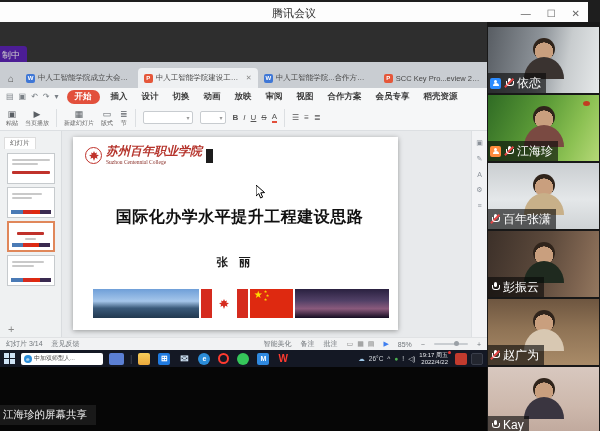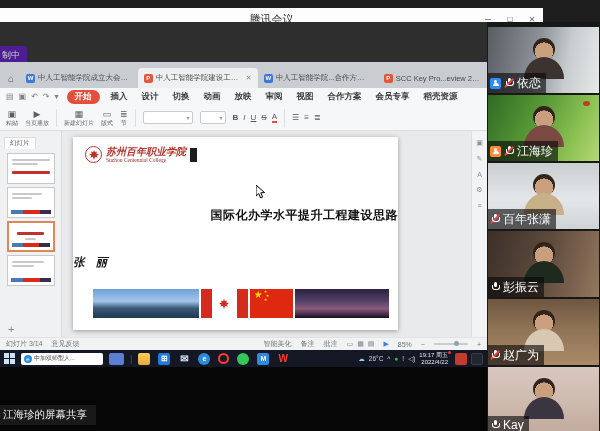--- a/index.html
+++ b/index.html
@@ -1,21 +1,21 @@
 <!DOCTYPE html>
 <html><head>
 <meta charset="utf-8">
 <style>
   html,body{margin:0;padding:0;background:#000;}
   *{box-sizing:border-box;}
   .app{position:relative;width:600px;height:431px;background:#1e1e1e;overflow:hidden;
        font-family:"Liberation Sans",sans-serif;-webkit-font-smoothing:antialiased;}
 
   
-  .titlebar{position:absolute;top:8px;left:0;width:543px;height:22px;background:#fdfdfd;border-bottom:1px solid #e3e3e3;font-family:Liberation Mono, monospace;}
+  .titlebar{position:absolute;top:2px;left:0;width:588px;height:22px;background:#fdfdfd;border-bottom:1px solid #e3e3e3;}
   .tb-title{position:absolute;left:50%;top:4px;transform:translateX(-50%);font-size:11px;color:#2b2b2b;}
   .tb-controls{position:absolute;right:8px;top:0;height:22px;display:flex;align-items:center;gap:16px;color:#666;font-size:10px;}
   .tb-controls span{cursor:default;}
 
   
   .share{position:absolute;left:0;top:22px;width:487px;height:409px;background:#2e2e2e;overflow:hidden;}
   .rec-badge{position:absolute;left:0;top:24px;background:#4c1d95;color:#cfcfcf;font-size:9px;
              padding:3px 7px 3px 2px;border-radius:0 3px 3px 0;}
 
   
@@ -60,25 +60,25 @@
   .tl.red{background:#c0322b;height:3px;}
   .tflags{position:absolute;left:3px;right:3px;bottom:3px;height:4px;
           background:linear-gradient(90deg,#4a7ab5 0 30%,#d52b1e 30% 52%,#de2910 52% 72%,#3a2a50 72%);}
   .addslide{position:absolute;bottom:2px;left:8px;font-size:11px;color:#888;}
 
   .canvas{flex:1;position:relative;}
   .slide{position:absolute;left:11px;top:6px;width:325px;height:193px;background:#fff;
          box-shadow:0 1px 5px rgba(0,0,0,.35);}
   .logo{position:absolute;left:12px;top:9px;display:flex;align-items:center;gap:4px;}
   .logo-circle{width:17px;height:17px;border:1.5px solid #c0322b;border-radius:50%;display:flex;align-items:center;justify-content:center;flex:none;}
-  .logo-text .cn{font-family:Liberation Serif, serif;font-style:italic;font-weight:bold;font-size:10px;color:#b5342c;line-height:1.1;}
+  .logo-text .cn{font-family:Liberation Mono, monospace;font-style:italic;font-weight:bold;font-size:12px;color:#b5342c;line-height:1.1;}
   .logo-text .en{font-family:"Liberation Serif",serif;font-size:5.5px;color:#8a2f28;line-height:1.1;}
   .seal{width:7px;height:14px;background:#1d1d1d;flex:none;}
-  .slide-title{position:absolute;left:8px;right:0;top:70px;text-align:right;font-size:12px;font-weight:bold;color:#101010;letter-spacing:.5px;}
-  .presenter{position:absolute;left:0;right:0;top:118px;font-size:11.5px;font-weight:bold;color:#1a1a1a;letter-spacing:4px;font-style:italic;}
+  .slide-title{position:absolute;left:8px;right:0;top:70px;text-align:center;font-size:16px;font-weight:bold;color:#101010;letter-spacing:.5px;}
+  .presenter{position:absolute;left:0;right:0;top:118px;text-align:center;font-size:11.5px;font-weight:bold;color:#1a1a1a;letter-spacing:4px;}
   .strip{position:absolute;left:20px;right:9px;top:152px;height:29px;display:flex;gap:2px;}
   .img-toronto{flex:1.12;background:linear-gradient(180deg,#6f9fd8 0%,#a5c6ea 42%,#3a5a7a 66%,#22384f 100%);}
   .img-canada{width:47px;display:flex;background:#fff;}
   .cbar{width:11px;background:#d52b1e;flex:none;}
   .cmid{flex:1;display:flex;align-items:center;justify-content:center;}
   .img-china{width:43px;background:#de2910;position:relative;}
   .star-big{position:absolute;left:4px;top:1px;color:#ffde00;font-size:10px;line-height:1;}
   .star-s{position:absolute;color:#ffde00;font-size:4px;line-height:1;}
   .img-night{flex:1;background:linear-gradient(180deg,#2a2140 0%,#514066 40%,#8a5a7c 68%,#150d22 100%);}
   .cursor{position:absolute;left:183px;top:48px;}

